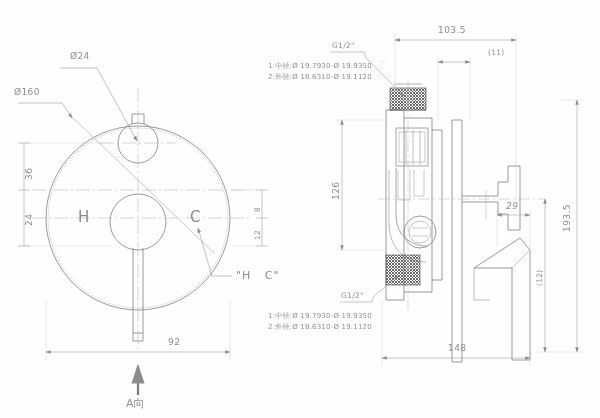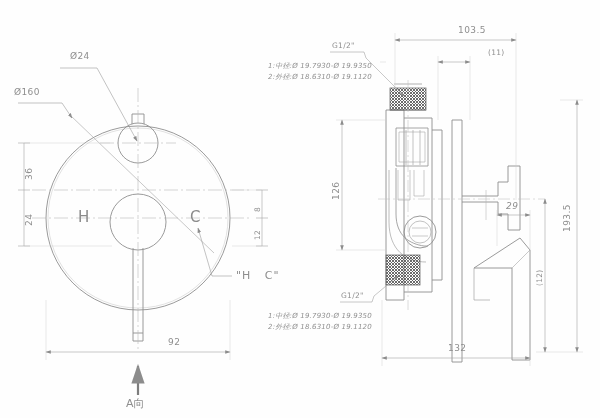--- a/index.html
+++ b/index.html
@@ -4,21 +4,21 @@
 <style>
   html,body{margin:0;padding:0;background:#ffffff;}
   body{width:600px;height:418px;overflow:hidden;
        font-family:"DejaVu Sans",sans-serif;color:#8a8a8a;}
   #sheet{position:relative;width:600px;height:418px;background:#fefefe;}
   svg.layer{position:absolute;left:0;top:0;width:600px;height:418px;}
   .lbl{position:absolute;white-space:pre;color:#8e8e8e;
        font-family:"DejaVu Sans",sans-serif;line-height:1;}
   .dim{font-size:9px;letter-spacing:.4px;}
   .dimS{font-size:7.5px;letter-spacing:.3px;}
-  .note{font-size:7px;letter-spacing:.2px;line-height:1.55;color:#909090;font-style:italic;}
+  .note{font-size:7px;letter-spacing:.2px;line-height:1.55;color:#909090;}
   .big{font-size:15px;color:#8a8a8a;}
   .hc{font-size:11px;letter-spacing:1px;}
   .vert{writing-mode:vertical-rl;transform:rotate(180deg);}
 </style>
 </head>
 <body>
 
 <div id="sheet">
 
   <svg class="layer" viewBox="0 0 600 418">
@@ -205,27 +205,27 @@
   <div class="lbl dimS vert" style="left:254px;top:196px;height:16px;">8</div>
   <div class="lbl dimS vert" style="left:254px;top:224px;height:16px;">12</div>
 
   <div class="lbl big" style="left:78px;top:210px;">H</div>
   <div class="lbl big" style="left:190px;top:210px;">C</div>
   <div class="lbl hc" style="left:236px;top:270px;">"H   C"</div>
 
   <div class="lbl dim" style="left:130px;top:338px;margin-left:38px;">92</div>
   <div class="lbl" style="left:126px;top:398px;font-size:11px;text-align:right;">A向</div>
 
-  <div class="lbl dim" style="left:438px;top:26px;margin-left:20px;">103.5</div>
+  <div class="lbl dim" style="left:438px;top:26px;">103.5</div>
   <div class="lbl dimS" style="left:444px;top:49px;margin-left:44px;">(11)</div>
   <div class="lbl dim vert" style="left:332px;top:172px;height:28px;">126</div>
   <div class="lbl dim vert" style="left:563px;top:196px;height:36px;">193.5</div>
   <div class="lbl dimS vert" style="left:536px;top:258px;height:28px;">(12)</div>
   <div class="lbl dim" style="left:506px;top:202px;font-style:italic;">29</div>
-  <div class="lbl dim" style="left:448px;top:344px;">132</div>
+  <div class="lbl dim" style="left:448px;top:344px;">148</div>
 
   <div class="lbl dimS" style="left:332px;top:42px;">G1/2"</div>
   <div class="lbl dimS" style="left:341px;top:292px;">G1/2"</div>
 
   <div class="lbl note" style="left:268px;top:61px;">1:中径:Ø 19.7930-Ø 19.9350</div>
   <div class="lbl note" style="left:268px;top:72px;">2:外径:Ø 18.6310-Ø 19.1120</div>
 
   <div class="lbl note" style="left:268px;top:311px;">1:中径:Ø 19.7930-Ø 19.9350</div>
   <div class="lbl note" style="left:268px;top:322px;">2:外径:Ø 18.6310-Ø 19.1120</div>
 

